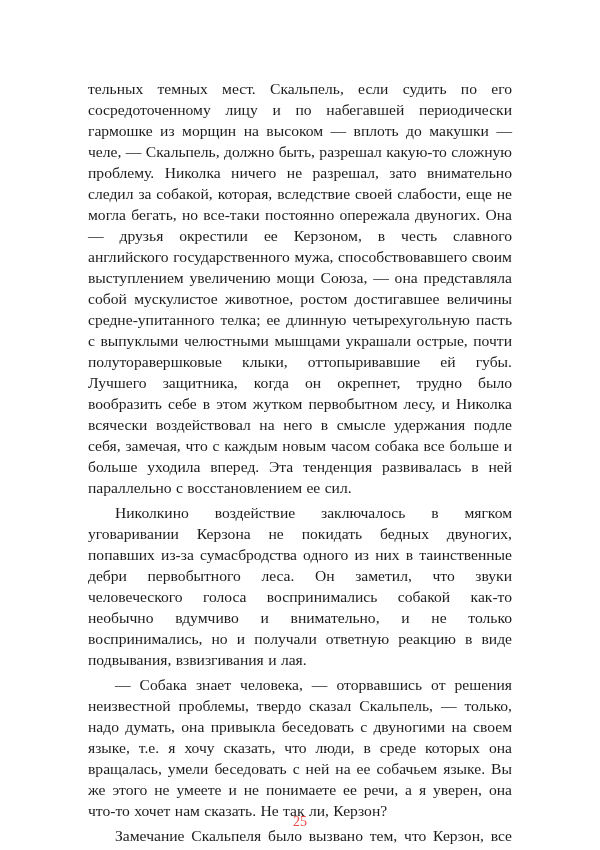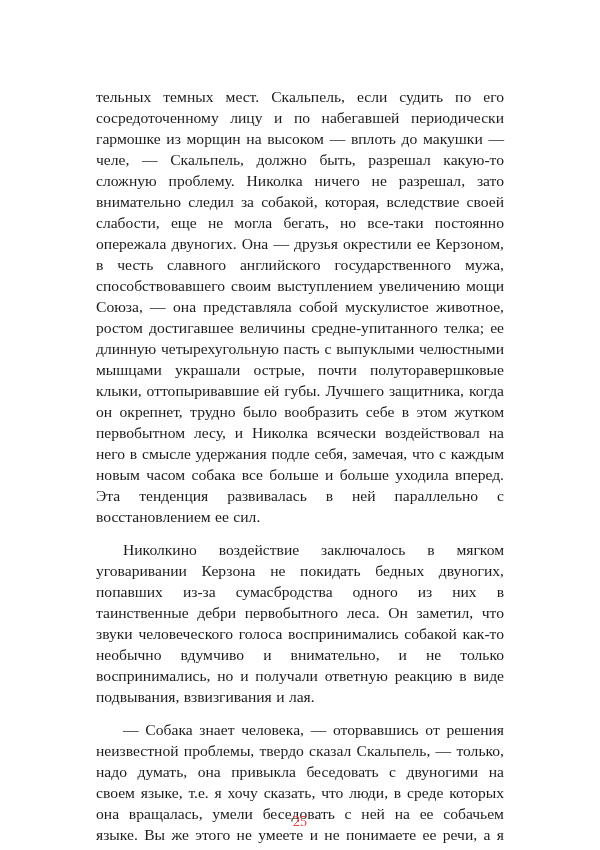--- a/index.html
+++ b/index.html
@@ -19,21 +19,21 @@
       box-sizing: border-box;
       width: 600px;
       height: 850px;
       padding: 74px 84px 0 84px;
       background: #ffffff;
     }
     .text-block {
       width: 432px;
     }
     .text-block p {
-      margin: 12px;
+      margin: 4px;
       font-size: 15.6px;
       line-height: 21px;
       text-align: justify;
       hyphens: auto;
       -webkit-hyphens: auto;
       word-spacing: 0.5px;
     }
     .text-block p.indent {
       text-indent: 27px;
     }

